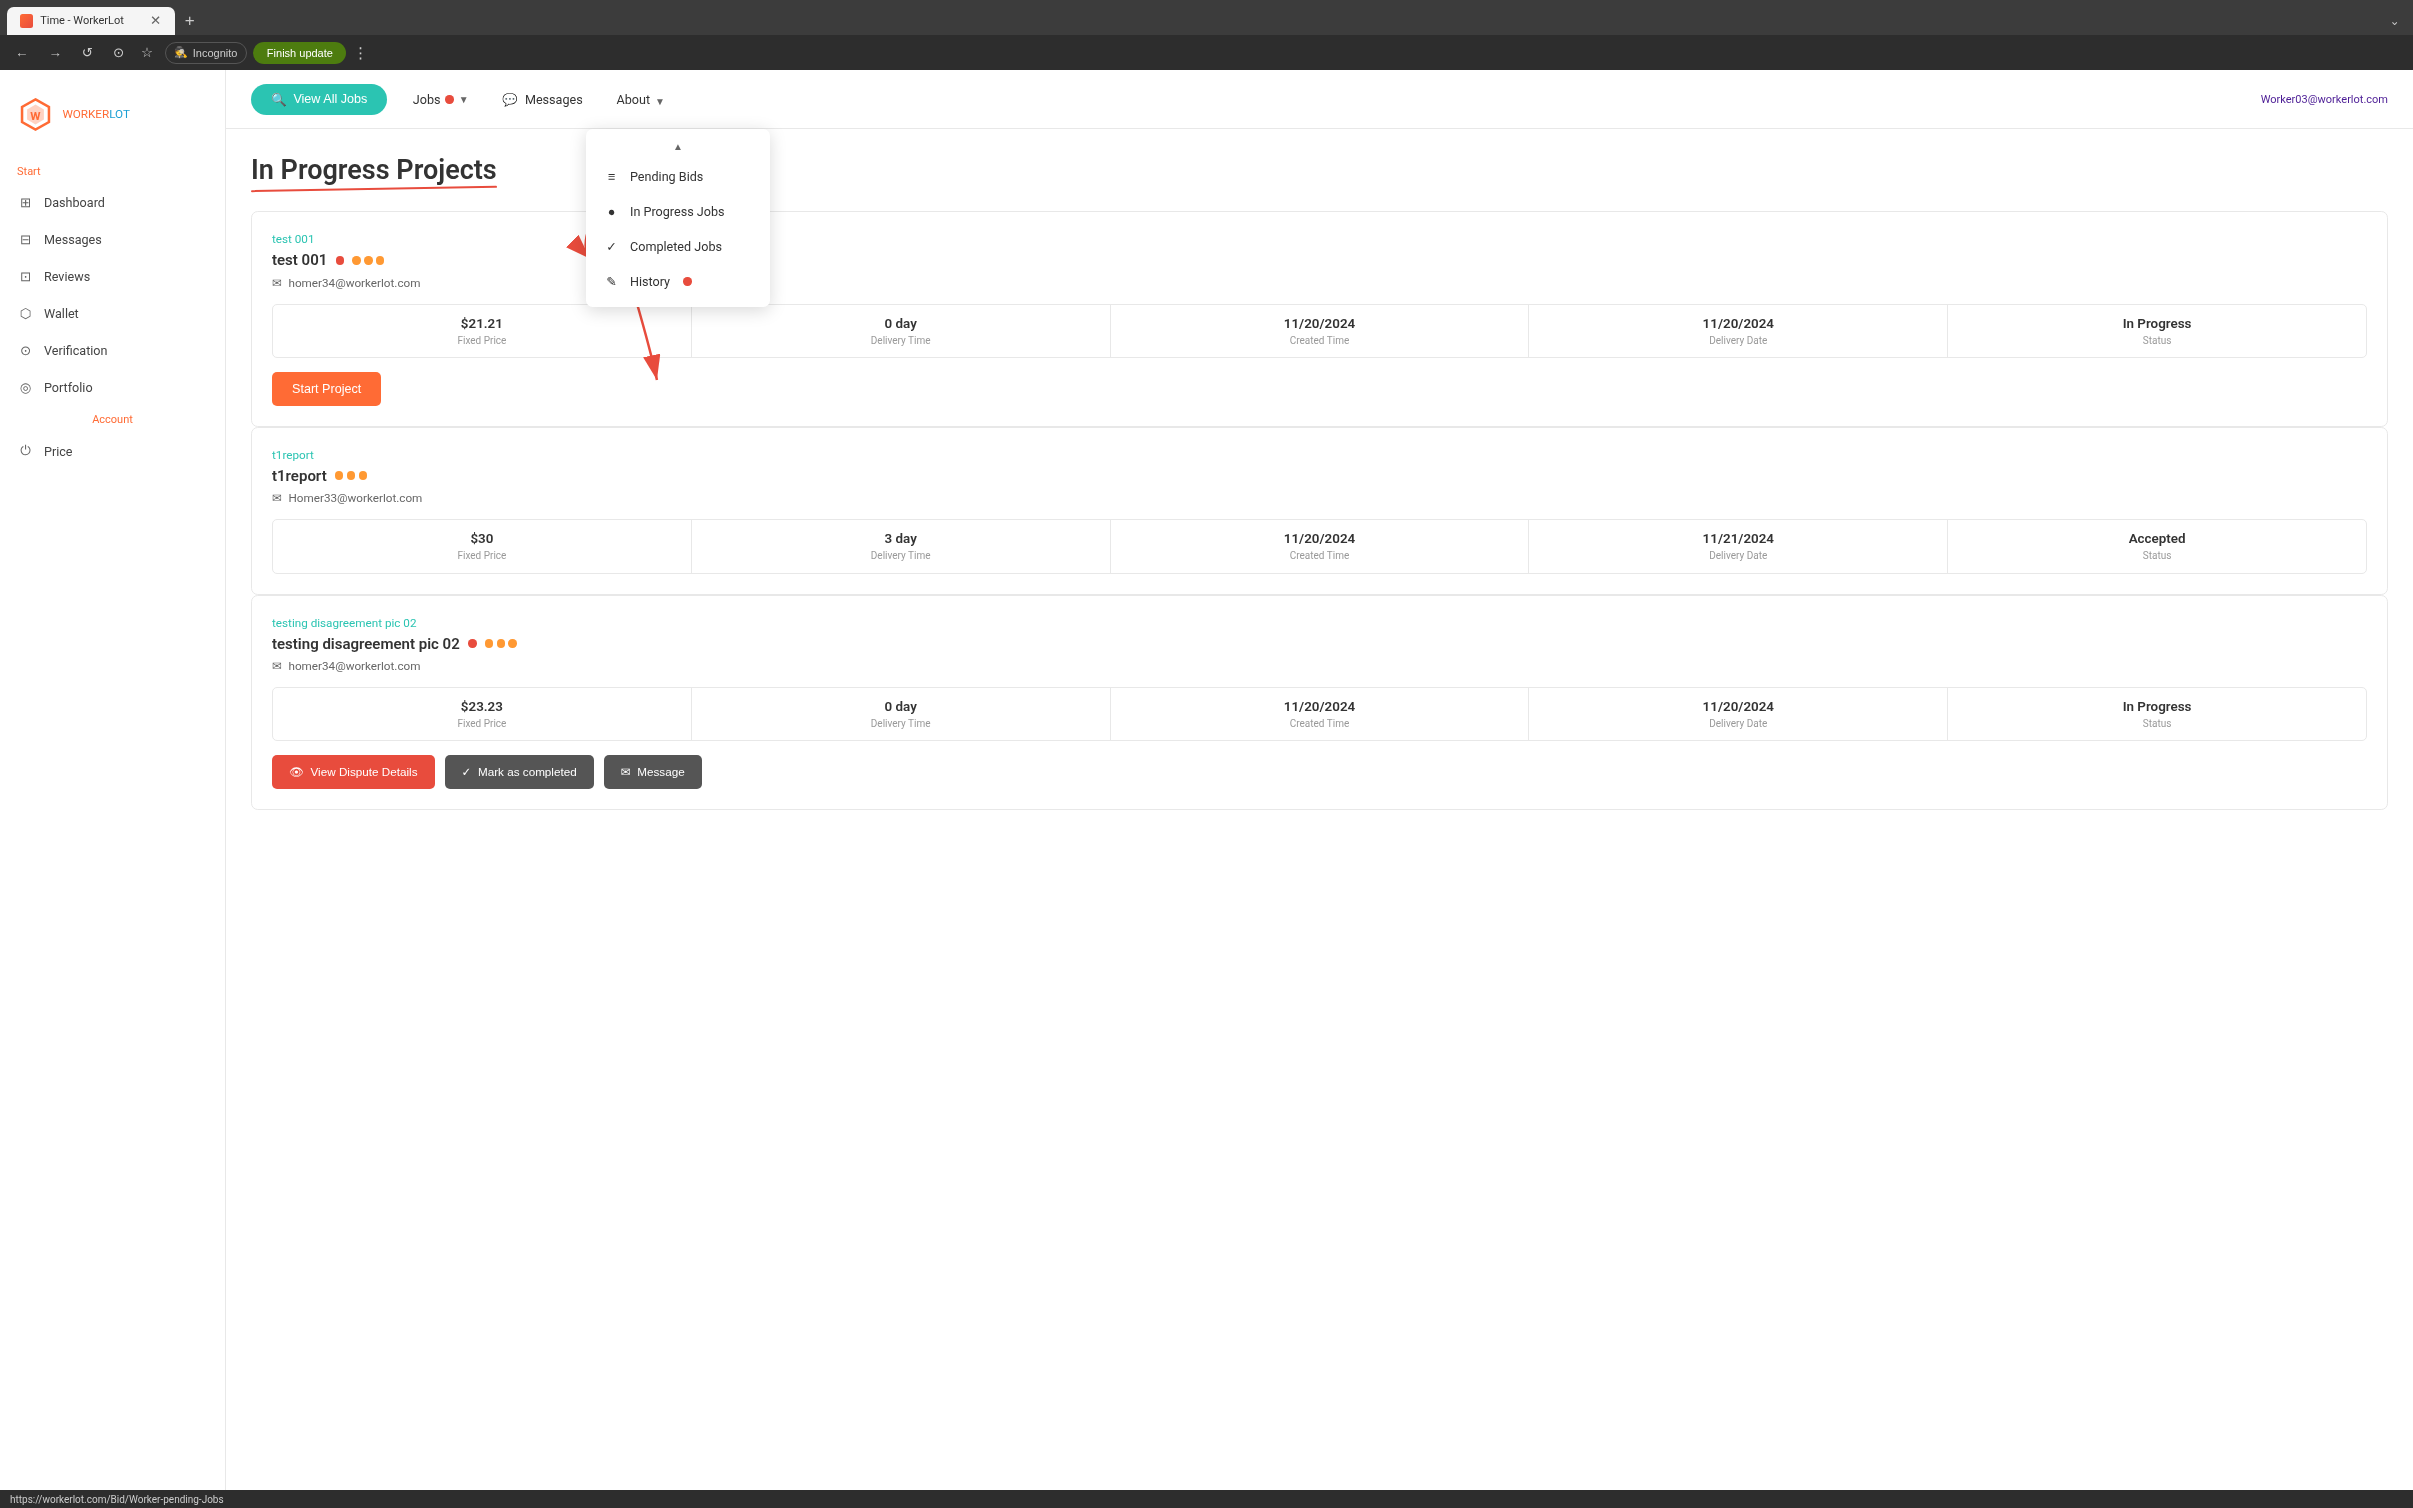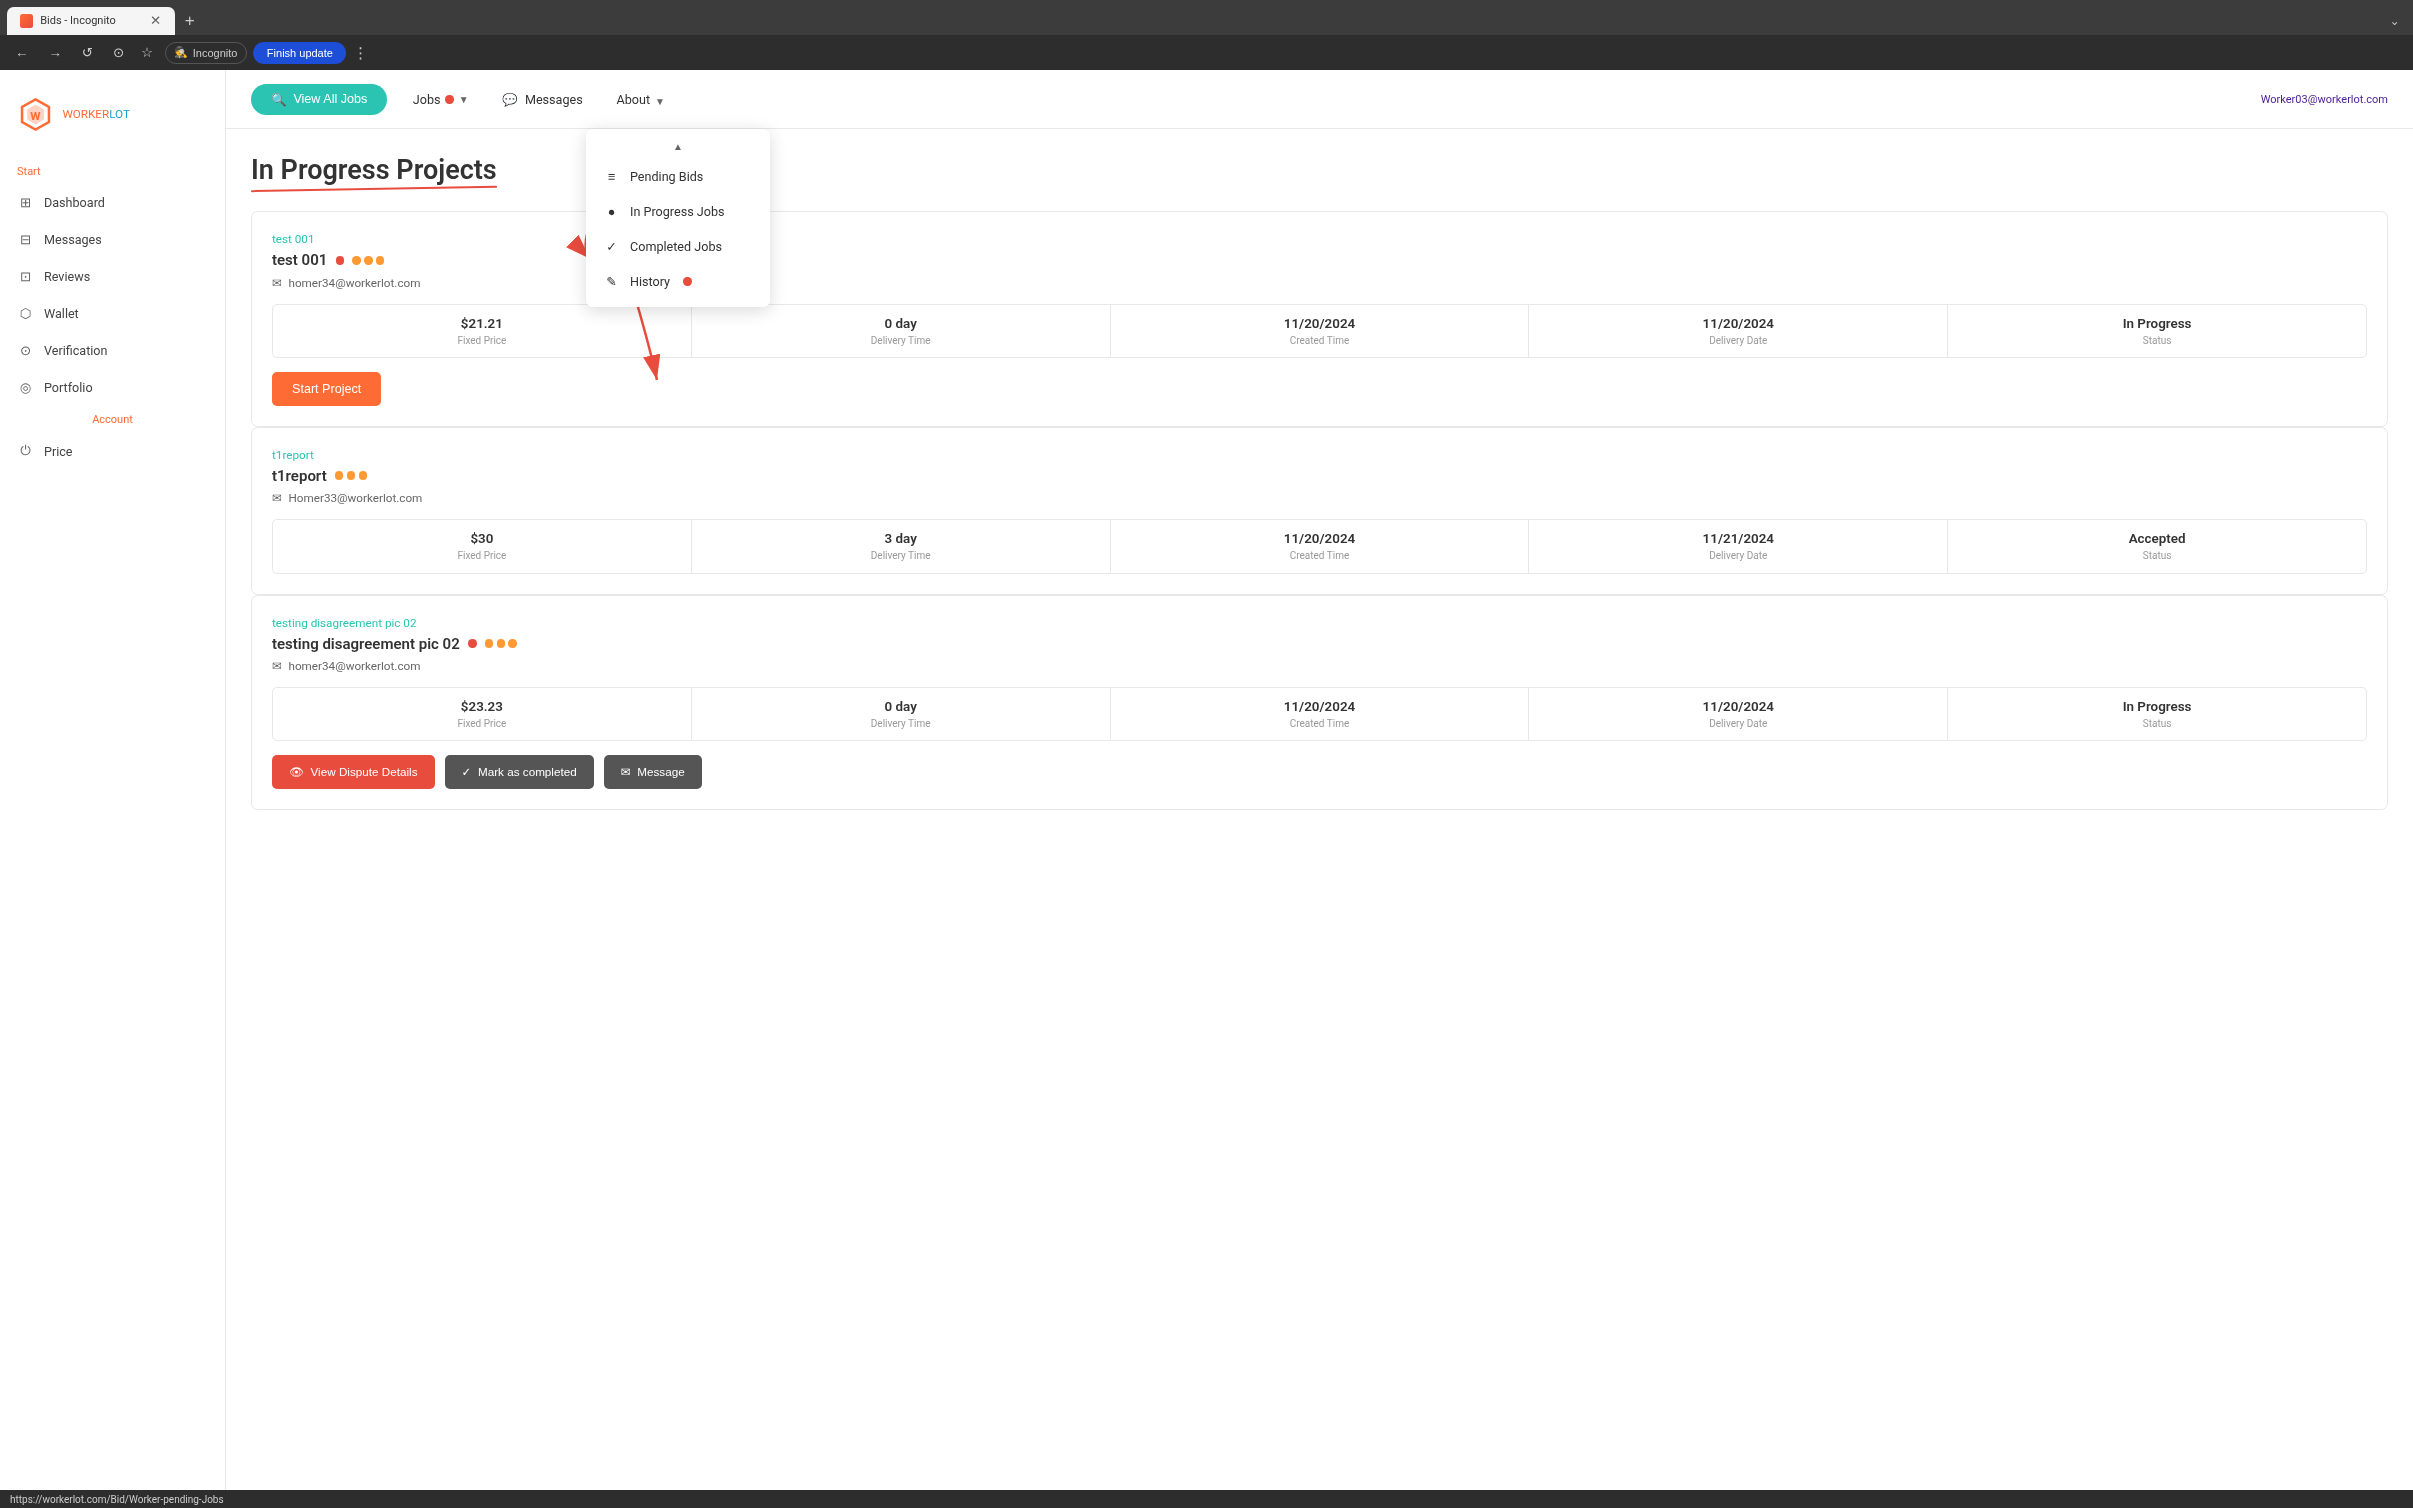--- a/index.html
+++ b/index.html
@@ -16,21 +16,21 @@
     .tab-expand { color: #ccc; padding: 3.4px 6.7px; }
 
     .address-bar { display: flex; align-items: center; padding: 6.7px 10px; gap: 10px; background: #2d2d2d; }
     .nav-btn { background: none; border: none; color: #ccc; font-size: 13.4px; cursor: pointer; padding: 3.4px 5px; border-radius: 3.4px; }
     .url-bar { flex: 1; background: #1a1a1a; border-radius: 17px; padding: 5px 13.4px; display: flex; align-items: center; gap: 6.7px; }
     .url-text { color: #e0e0e0; font-size: 11px; }
     .url-underline { text-decoration: underline; text-decoration-color: #ff6b35; color: #e0e0e0; }
     .browser-actions { display: flex; align-items: center; gap: 6.7px; }
     .browser-action-btn { background: none; border: none; color: #ccc; cursor: pointer; padding: 3.4px 5px; font-size: 13.4px; }
     .incognito-btn { display: flex; align-items: center; gap: 5px; color: #ccc; font-size: 11px; padding: 3.4px 8.4px; border: 0.8px solid #555; border-radius: 17px; cursor: pointer; background: none; }
-    .finish-update-btn { background: #1d4ed8; color: white; border: none; border-radius: 17px; padding: 5px 13.4px; font-size: 11px; cursor: pointer; display: flex; align-items: flex-end; gap: 5px; }
+    .finish-update-btn { background: #4d7c0f; color: white; border: none; border-radius: 17px; padding: 5px 13.4px; font-size: 11px; cursor: pointer; display: flex; align-items: flex-end; gap: 5px; }
     .more-btn { background: none; border: none; color: #ccc; cursor: pointer; font-size: 15px; }
 
     
     .app { display: flex; min-height: calc(100vh - 75px); }
 
     
     .sidebar { width: 226px; background: white; border-right: 0.8px solid #e8e8e8; padding: 17px 0; flex-shrink: 0; }
     .logo-area { padding: 8.4px 17px 25px; }
     .logo { display: flex; align-items: center; gap: 8.4px; }
     .logo-icon { width: 37px; height: 37px; }
@@ -95,21 +95,21 @@
     
     .status-bar { background: #2d2d2d; color: #ccc; font-size: 10px; padding: 3.4px 10px; position: fixed; bottom: 0; left: 0; right: 0; }
   </style>
 </head>
 <body>
 
 <div class="browser-chrome">
   <div class="tab-bar">
     <div class="tab">
       <div class="tab-favicon"></div>
-      <span class="tab-title">Bids - Incognito</span>
+      <span class="tab-title">Time - WorkerLot</span>
       <span class="tab-close">✕</span>
     </div>
     <button class="tab-new">+</button>
     <div style="margin-left:auto" class="tab-expand">⌄</div>
   </div>
   <div class="address-bar">
     <button class="nav-btn">←</button>
     <button class="nav-btn">→</button>
     <button class="nav-btn">↺</button>
     <div class="browser-actions">

